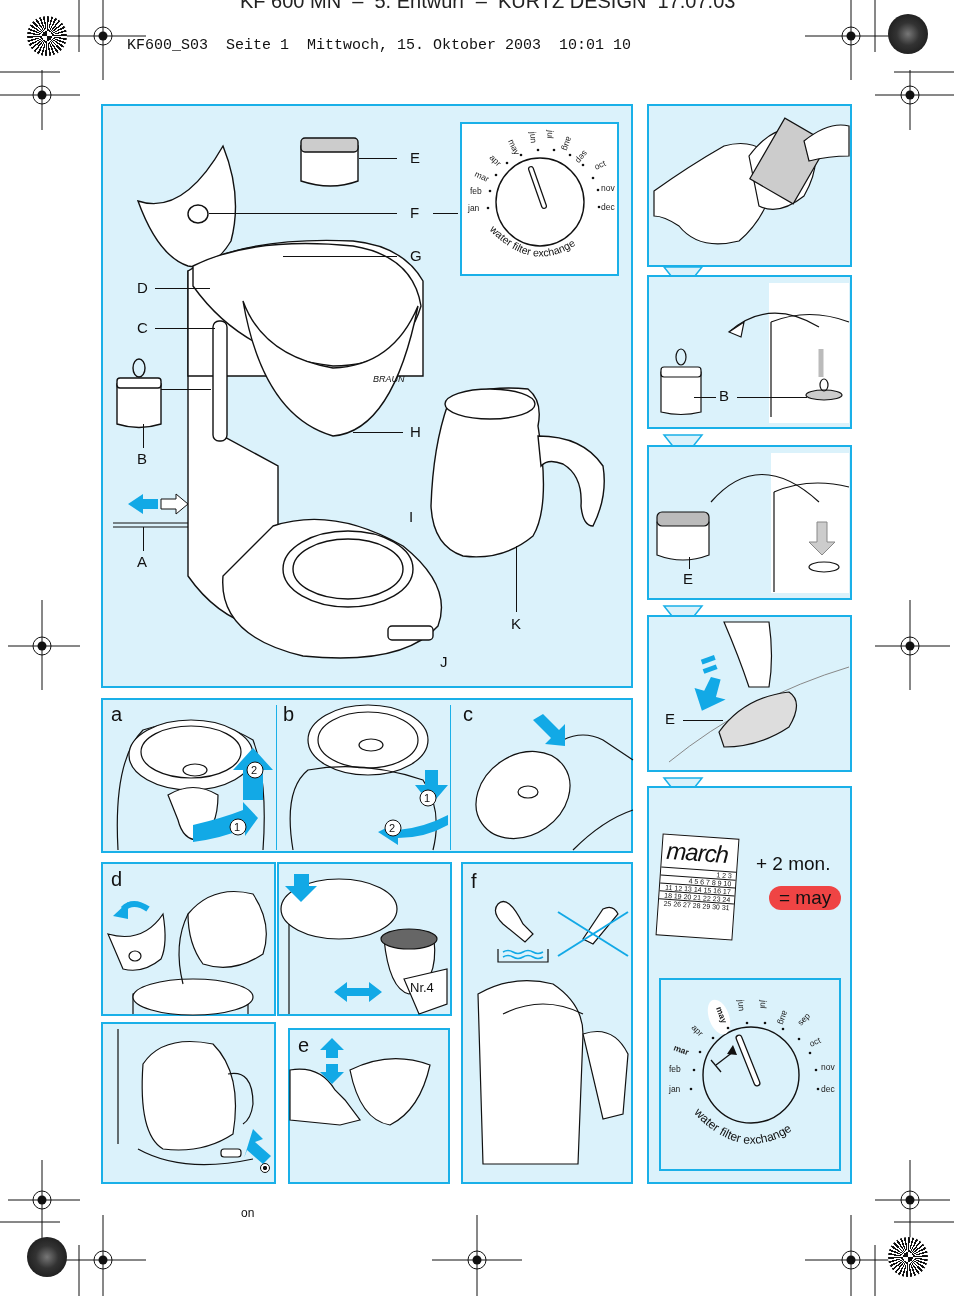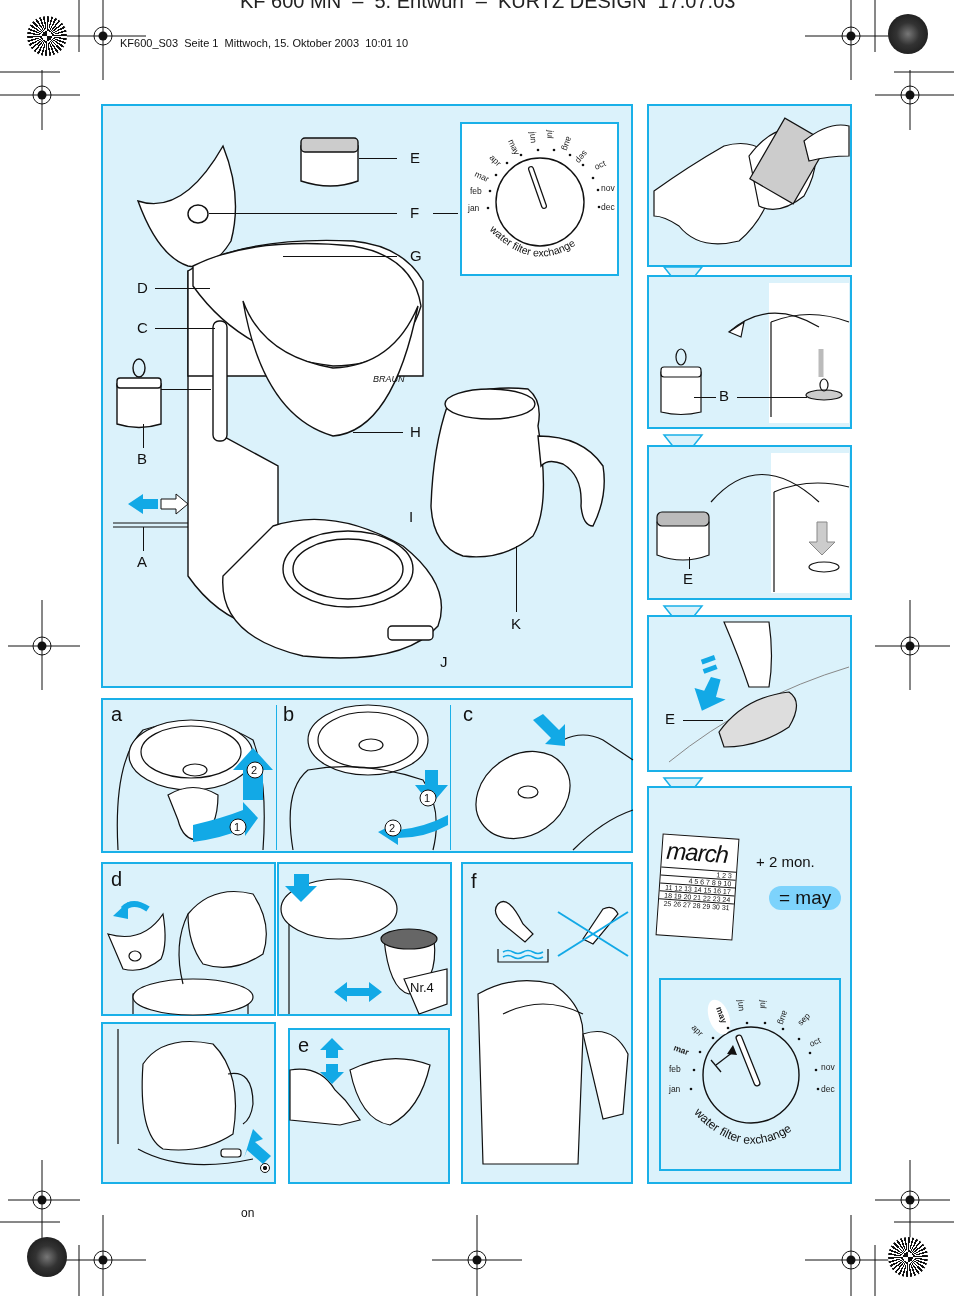--- a/index.html
+++ b/index.html
@@ -5,21 +5,21 @@
   html,body{margin:0;padding:0;background:#fff;}
   body{width:954px;height:1296px;position:relative;overflow:hidden;font-family:"Liberation Sans",sans-serif;color:#111;}
   .abs{position:absolute;}
   .panel{position:absolute;background:#dbf2fb;border:2px solid #1ab0e8;box-sizing:border-box;}
   .inner-white{position:absolute;background:#fff;border:2px solid #1ab0e8;box-sizing:border-box;}
   .lbl{position:absolute;font-size:15px;color:#111;}
   .step{position:absolute;font-size:20px;color:#111;}
   .leader{position:absolute;background:#111;height:1px;}
   .vleader{position:absolute;background:#111;width:1px;}
   .header-top{position:absolute;top:-10px;left:240px;font-size:20px;color:#222;white-space:pre;}
-  .slug{position:absolute;top:37px;left:120px;font-family:Liberation Sans, sans-serif;font-size:11px;color:#111;white-space:pre;}
+  .slug{position:absolute;top:37px;left:127px;font-family:Liberation Mono, monospace;font-size:15px;color:#111;white-space:pre;}
   .starburst{position:absolute;width:40px;height:40px;border-radius:50%;}
   svg{overflow:visible;}
   .down-arrow{position:absolute;}
   .dial-month{font-size:8.5px;fill:#222;font-family:"Liberation Sans",sans-serif;}
 </style>
 </head>
 <body>
 
 <div class="header-top">KF 600 MN  –  5. Entwurf  –  KURTZ DESIGN  17.07.03</div>
 <div class="slug">KF600_S03  Seite 1  Mittwoch, 15. Oktober 2003  10:01 10</div>
@@ -279,22 +279,22 @@
 <div class="panel" style="left:647px;top:786px;width:205px;height:398px;">
 
   <div class="abs" style="left:10px;top:48px;width:75px;height:100px;background:#fff;border:1px solid #111;transform:rotate(4deg);">
     <div style="font-size:24px;font-style:italic;padding:2px 4px;border-bottom:1px solid #111;letter-spacing:-1px;">march</div>
     <div style="font-size:7px;text-align:right;padding-right:4px;border-bottom:1px solid #111;">1 2 3</div>
     <div style="font-size:7px;text-align:right;padding-right:4px;border-bottom:1px solid #111;">4 5 6 7 8 9 10</div>
     <div style="font-size:7px;text-align:right;padding-right:4px;border-bottom:1px solid #111;">11 12 13 14 15 16 17</div>
     <div style="font-size:7px;text-align:right;padding-right:4px;border-bottom:1px solid #111;">18 19 20 21 22 23 24</div>
     <div style="font-size:7px;text-align:right;padding-right:4px;">25 26 27 28 29 30 31</div>
   </div>
-  <span style="position:absolute;left:107px;top:65px;font-size:15px;">+ 2 mon.</span>
-  <span style="position:absolute;left:120px;top:98px;font-size:19px;background:#7dd3fc;border-radius:20px;padding:1px 10px;">= may</span>
+  <span style="position:absolute;left:107px;top:65px;font-size:19px;">+ 2 mon.</span>
+  <span style="position:absolute;left:120px;top:98px;font-size:19px;background:#ef4444;border-radius:20px;padding:1px 10px;">= may</span>
 
   <div class="inner-white" style="left:10px;top:190px;width:182px;height:193px;background:#dbf2fb;">
     <svg class="abs" style="left:0;top:0;" width="180" height="190">
       <circle cx="90" cy="95" r="48" fill="#dbf2fb" stroke="#111" stroke-width="1.4"></circle>
       <line x1="96" y1="103" x2="78" y2="58" stroke="#111" stroke-width="7" stroke-linecap="round"></line>
       <line x1="96" y1="103" x2="78" y2="58" stroke="#fff" stroke-width="4.5" stroke-linecap="round"></line>
       <path d="M55 85 L72 72" stroke="#111" stroke-width="1.3"></path>
       <polygon points="72,65 76,75 66,74" fill="#111"></polygon>
       <path d="M50 80 L60 92" stroke="#111" stroke-width="1.3"></path>
       <ellipse cx="58" cy="37" rx="10" ry="18" fill="#fff" transform="rotate(-20 58 37)"></ellipse>

